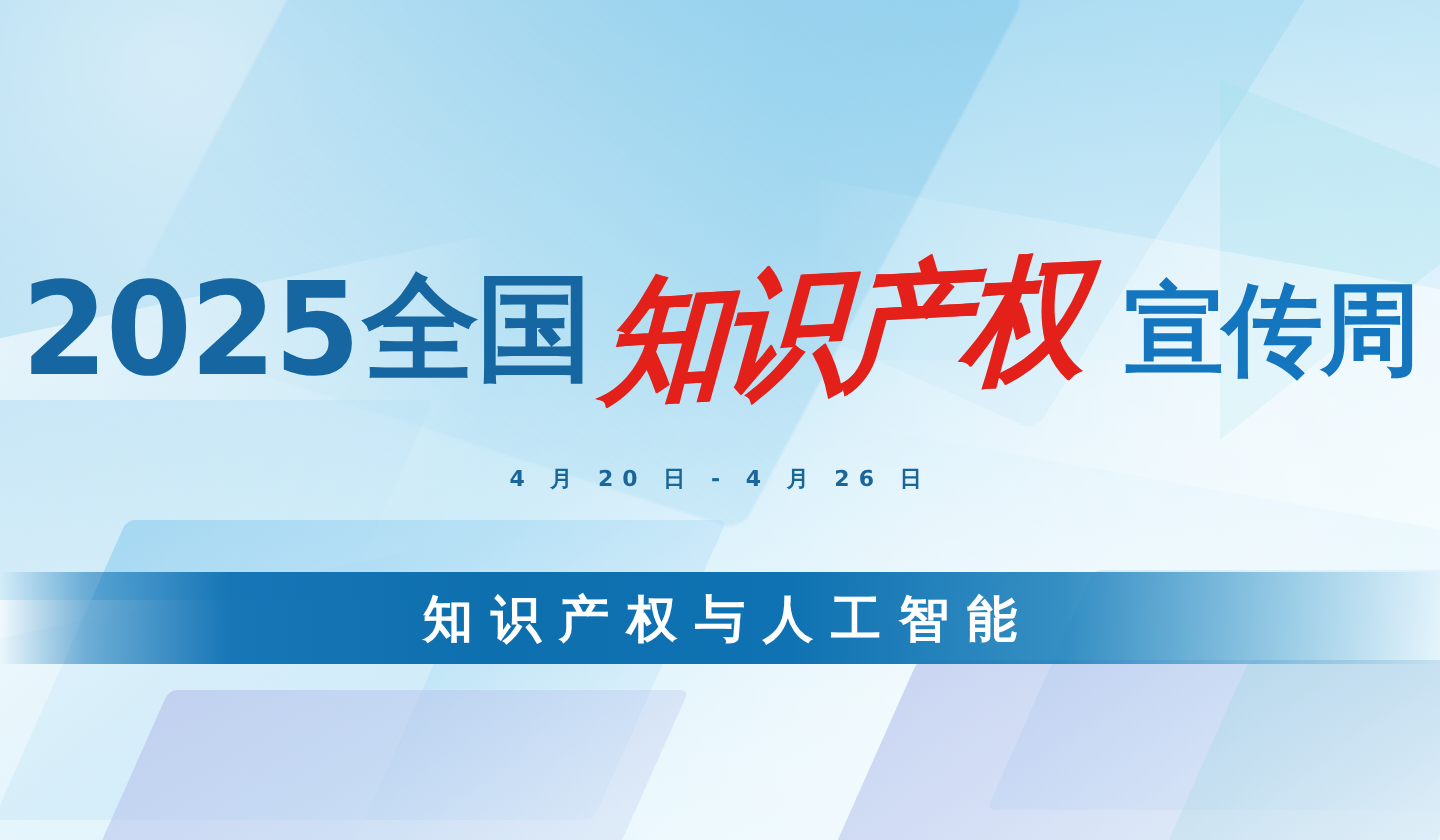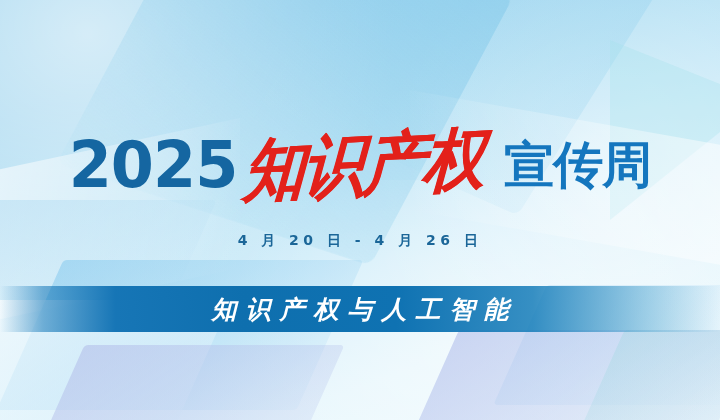--- a/index.html
+++ b/index.html
@@ -179,21 +179,21 @@
     margin-left: 19px;
     letter-spacing: -1px;
   }
 
   
   .dateline {
     position: absolute;
     left: 0; right: 0;
     top: 232px;
     text-align: center;
-    font-size: 14px;
+    font-size: 11px;
     font-weight: 700;
     color: #1b6698;
     letter-spacing: 4.5px;
     font-family: "DejaVu Sans", sans-serif;
   }
 
   
   .band {
     position: absolute;
     left: 0; right: 0;
@@ -212,21 +212,20 @@
     align-items: center;
     justify-content: center;
   }
   .band-text {
     color: #ffffff;
     font-size: 25px;
     font-weight: 700;
     letter-spacing: 9px;
     text-indent: 9px;
     white-space: nowrap;
-    font-style: italic;
   }
 </style>
 </head>
 <body>
 
 <div id="poster">
 
   <div class="bg-layer">
     <div class="glow-tl"></div>
     <div class="glow-r"></div>
@@ -242,20 +241,21 @@
     <div class="para para-1"></div>
     <div class="para para-2"></div>
     <div class="para para-3"></div>
     <div class="para para-6"></div>
     <div class="para para-5"></div>
     <div class="para para-7"></div>
   </div>
 
   <div class="headline">
     <span class="hl-year">2025</span>
+    <span class="hl-quanguo">全国</span>
     <span class="hl-red">知识产权</span>
     <span class="hl-week">宣传周</span>
   </div>
 
   <div class="dateline">4 月 20 日 - 4 月 26 日</div>
 
   <div class="band">
     <span class="band-text">知识产权与人工智能</span>
   </div>
 

